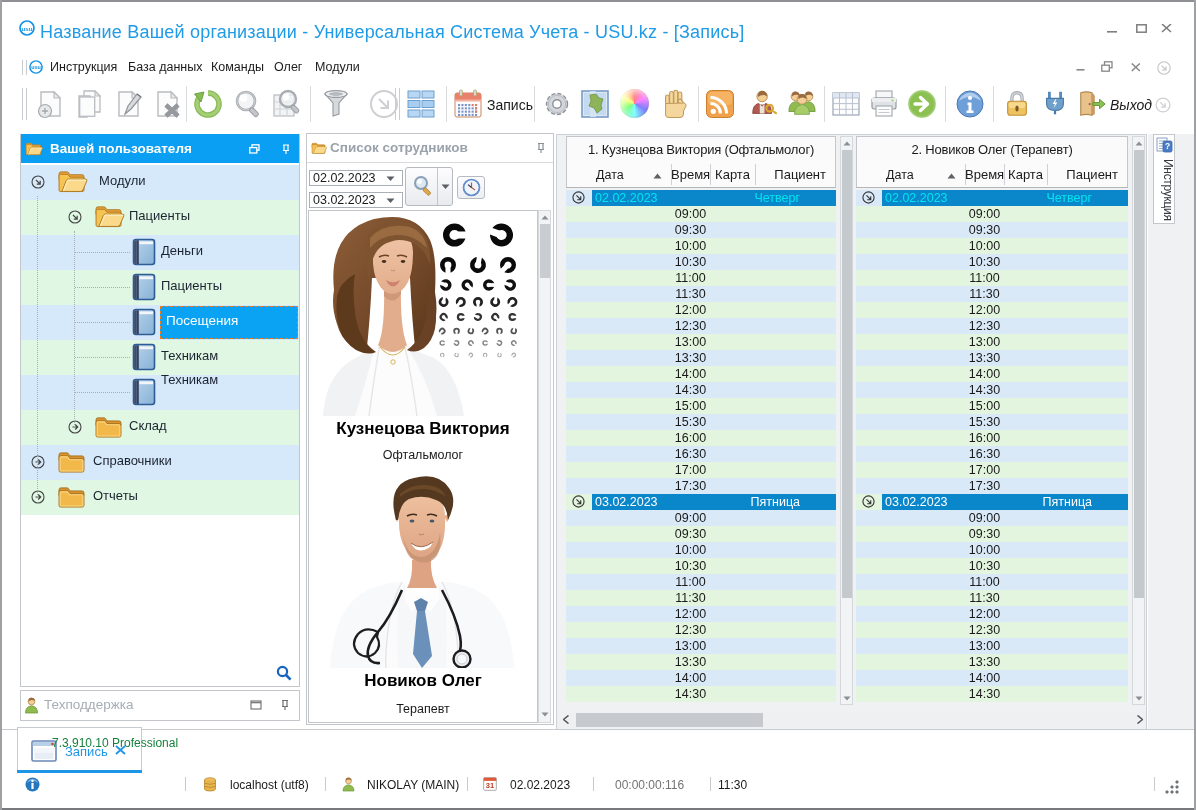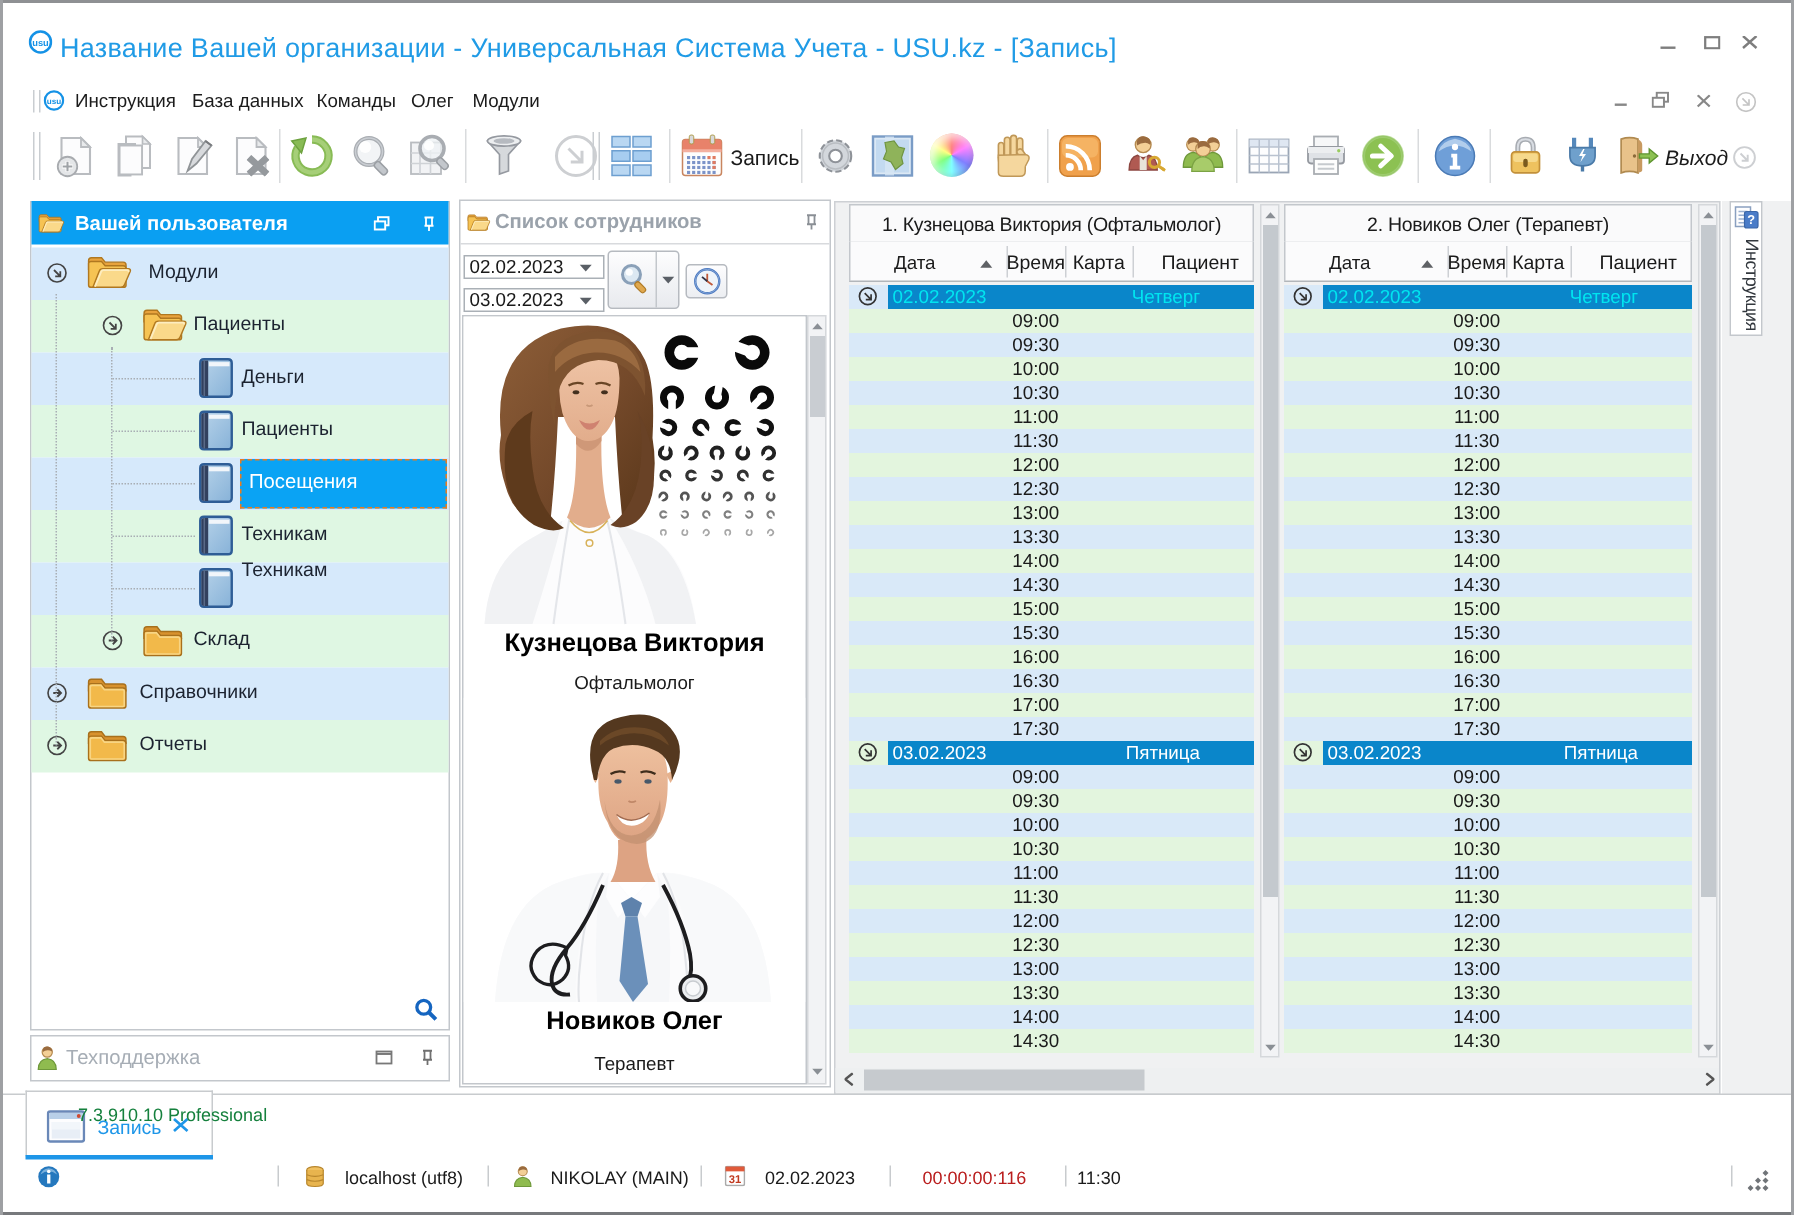--- a/index.html
+++ b/index.html
@@ -976,21 +976,21 @@
   </svg>
 <div class="abs" style="left:367px;top:778px;font-size:12px;color:#1a1a1a;">NIKOLAY (MAIN)</div>
 <div class="abs" style="left:467px;top:777px;width:1px;height:14px;background:#c8cbce;"></div>
 <svg class="ic" style="left:483px;top:777px" width="14" height="14" viewBox="0 0 14 14">
     <rect x="0.7" y="0.7" width="12.6" height="12.6" rx="1" fill="#fff" stroke="#aaa" stroke-width="1"></rect>
     <rect x="0.7" y="0.7" width="12.6" height="3.2" fill="#e05a3a"></rect>
     <text x="7" y="11.4" font-size="7.5" font-weight="bold" fill="#c03a20" text-anchor="middle" font-family="Liberation Sans">31</text>
   </svg>
 <div class="abs" style="left:510px;top:778px;font-size:12px;color:#1a1a1a;">02.02.2023</div>
 <div class="abs" style="left:593px;top:777px;width:1px;height:14px;background:#c8cbce;"></div>
-<div class="abs" style="left:615px;top:778px;font-size:12px;color:#b91c1c;">00:00:00:116</div>
+<div class="abs" style="left:615px;top:778px;font-size:12px;color:#737373;">00:00:00:116</div>
 <div class="abs" style="left:710px;top:777px;width:1px;height:14px;background:#c8cbce;"></div>
 <div class="abs" style="left:718px;top:778px;font-size:12px;color:#1a1a1a;">11:30</div>
 <div class="abs" style="left:1154px;top:777px;width:1px;height:14px;background:#c8cbce;"></div>
 <svg class="ic" style="left:1165px;top:780px" width="15" height="15" viewBox="0 0 15 15">
     <path d="M12 0 L14 2 L12 4 L10 2 Z" fill="#707478"></path>
     <path d="M7 5 L9 7 L7 9 L5 7 Z" fill="#707478"></path>
     <path d="M12 5 L14 7 L12 9 L10 7 Z" fill="#707478"></path>
     <path d="M2 10 L4 12 L2 14 L0 12 Z" fill="#707478"></path>
     <path d="M7 10 L9 12 L7 14 L5 12 Z" fill="#707478"></path>
     <path d="M12 10 L14 12 L12 14 L10 12 Z" fill="#707478"></path>

